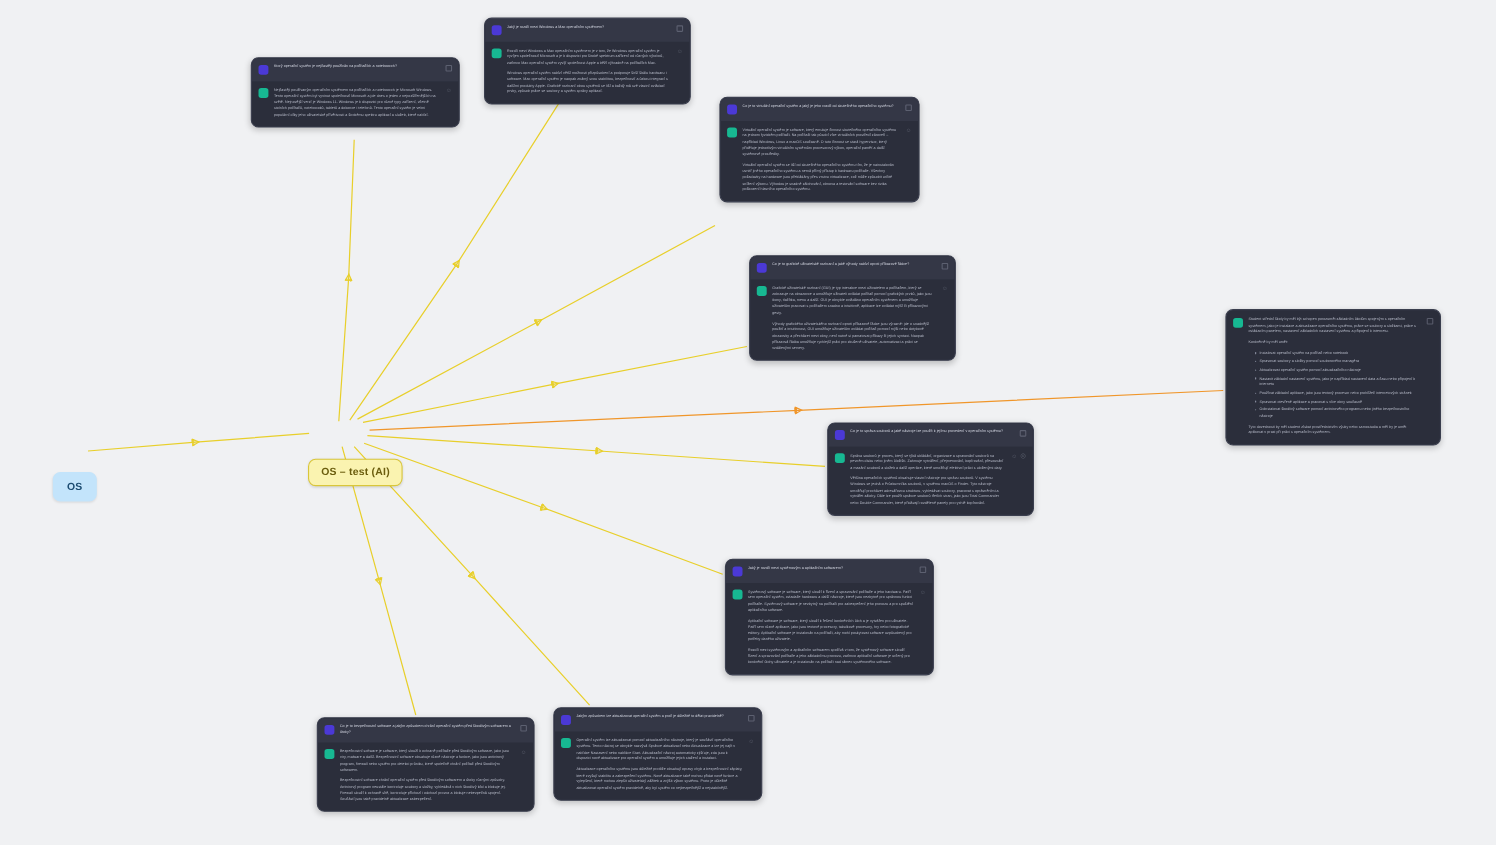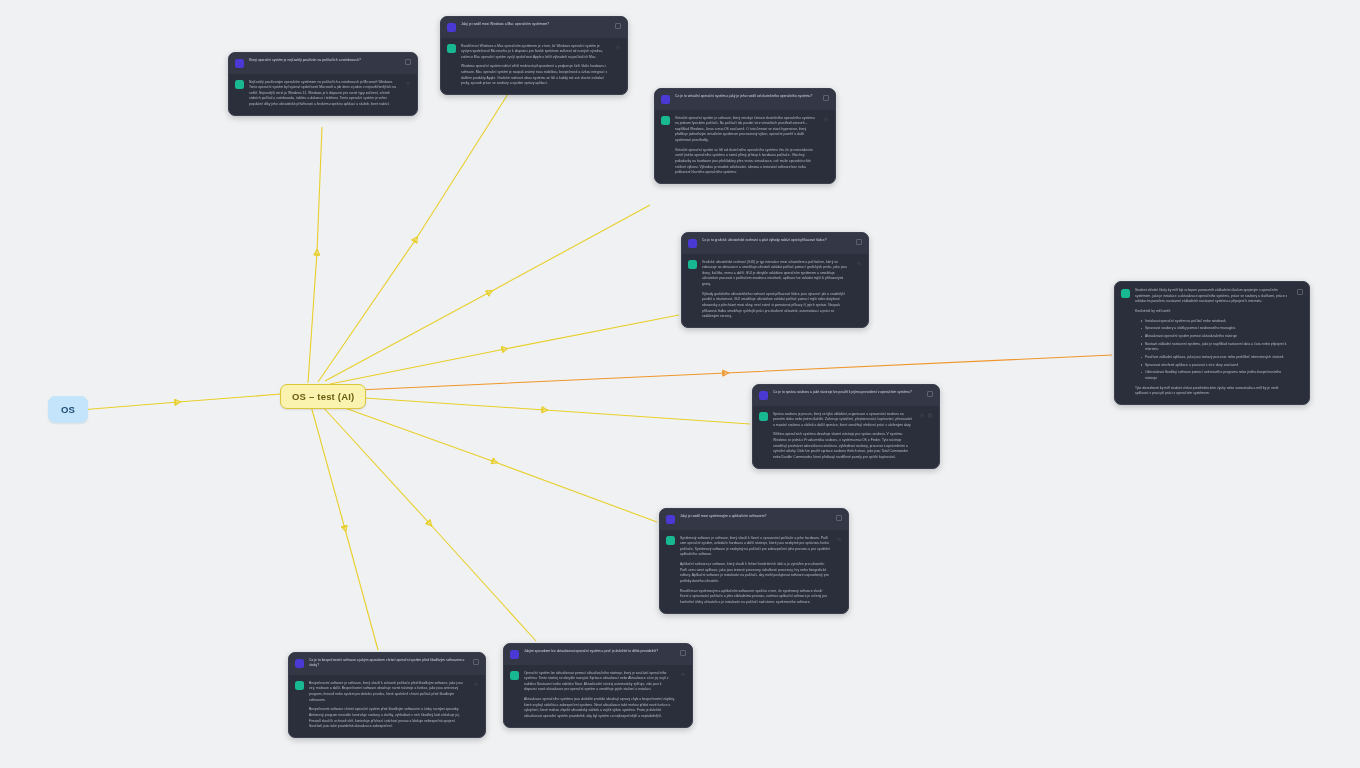--- a/index.html
+++ b/index.html
@@ -8,21 +8,21 @@
     background:#f0f1f3;
     font-family:"Liberation Sans","DejaVu Sans",sans-serif;
   }
   #canvas{position:absolute;inset:0;}
   #edges{position:absolute;left:0;top:0;width:1360px;height:768px;pointer-events:none;}
 
   
   .node{
     position:absolute;border-radius:7px;
     display:flex;align-items:center;justify-content:center;
-    box-sizing:border-box;white-space:nowrap;
+    box-sizing:border-box;white-space:nowrap;margin-top:33px;
   }
   .node-center{
     background:#faf3b0;border:1px solid #d9c63a;color:#6b5d0e;
     font-size:9.5px;font-weight:bold;letter-spacing:.2px;
     padding:6px 11px;box-shadow:0 1px 2px rgba(0,0,0,.10);
   }
   .node-root{
     background:#c3e4fb;border:1px solid #c3e4fb;color:#1c4c72;
     font-size:9.5px;font-weight:bold;padding:7px 12px;
     box-shadow:0 1px 2px rgba(0,0,0,.08);

